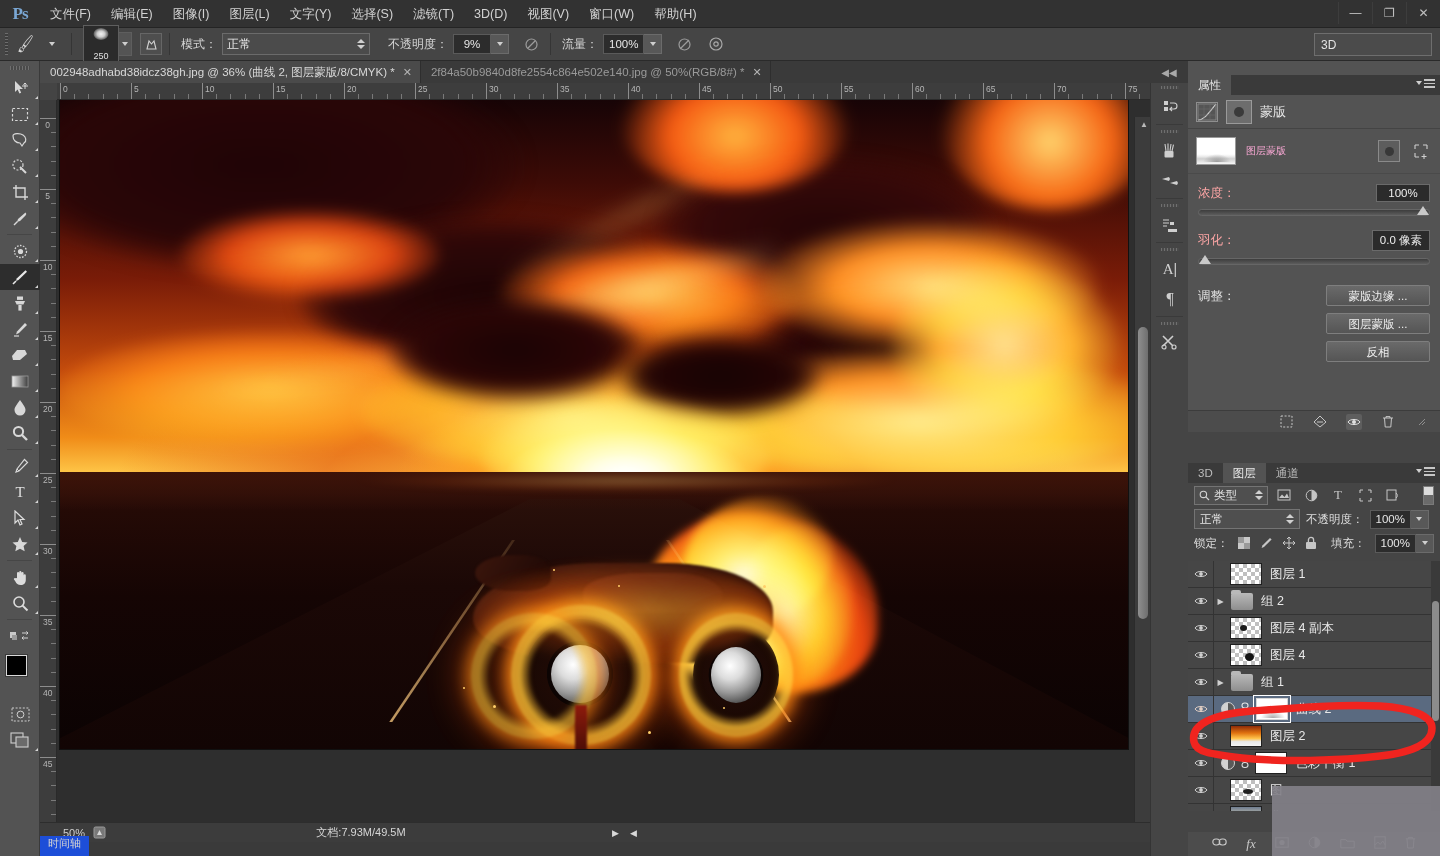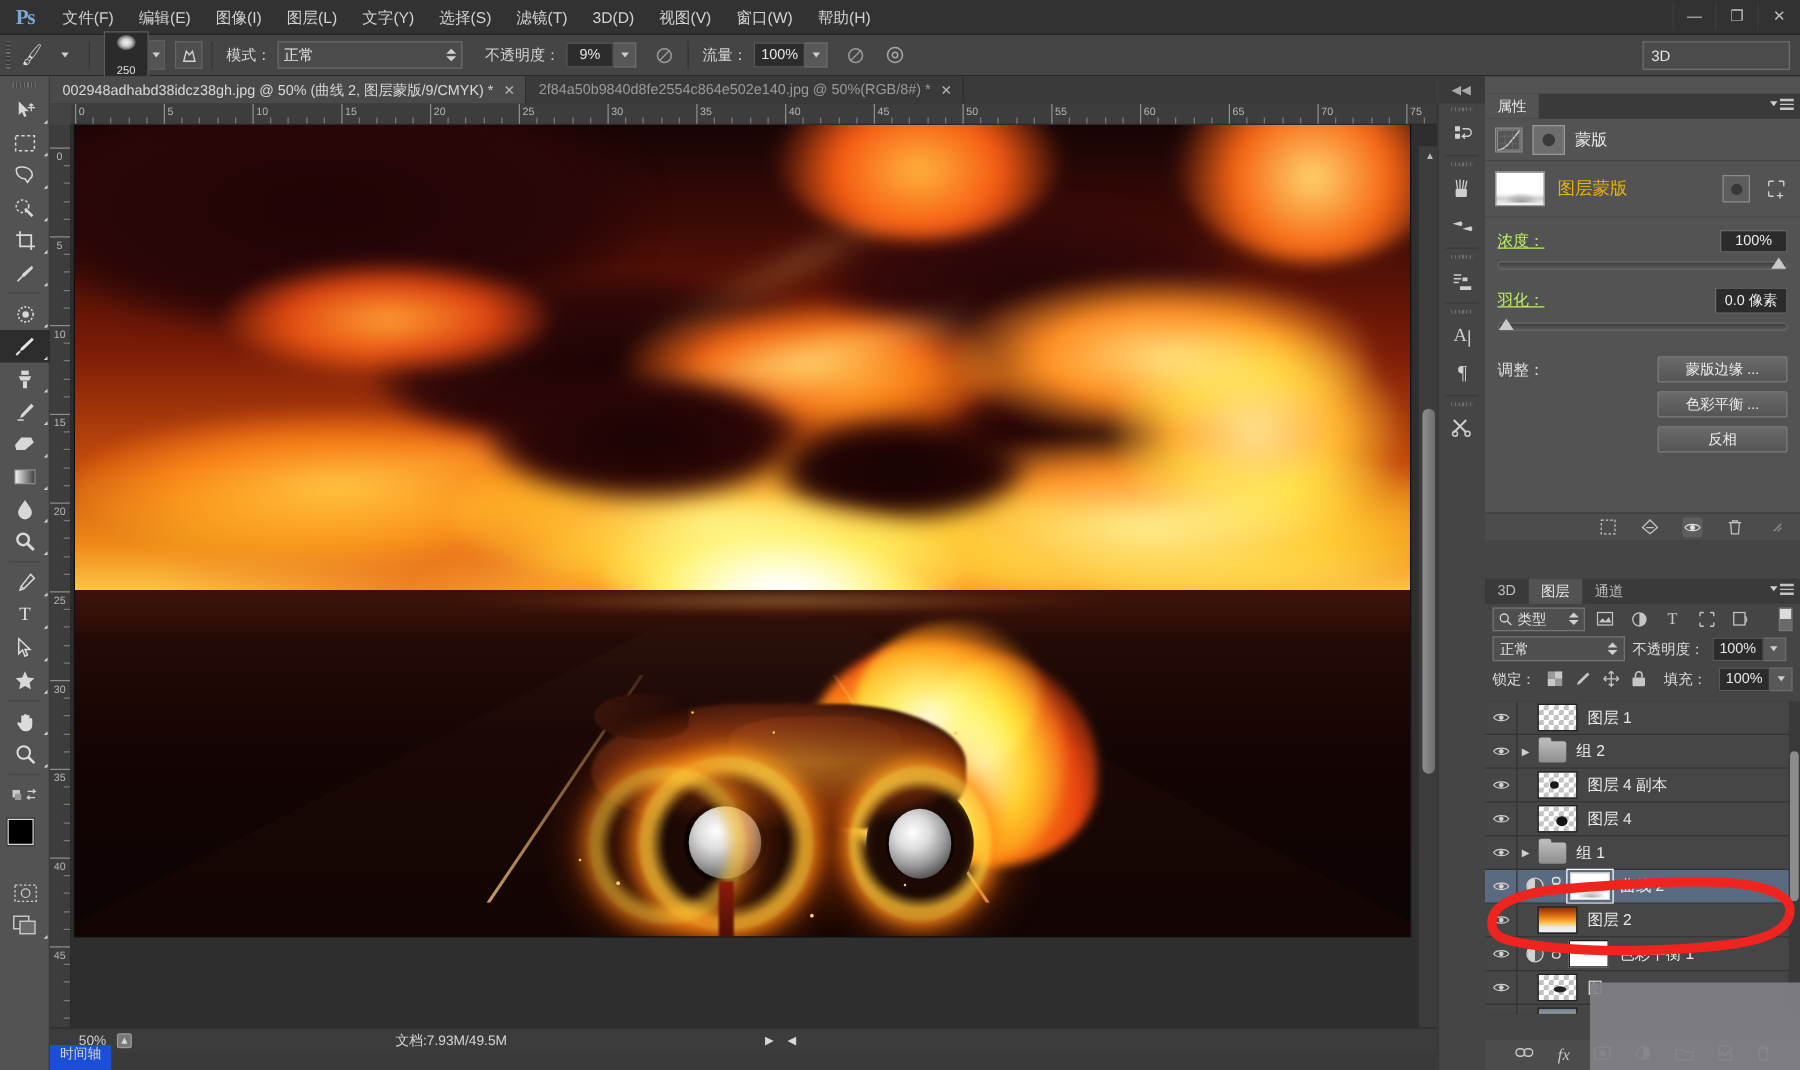--- a/index.html
+++ b/index.html
@@ -337,31 +337,31 @@
   }
   .mask-thumb {
     width:40px;height:28px;border:1px solid #9a9a9a;
     background:linear-gradient(to bottom,#ffffff 0%,#ffffff 62%,#efefef 70%,#cfcfcf 80%,#f6f6f6 100%);
     position:relative; overflow:hidden;
   }
   .mask-thumb .smudge {
     position:absolute; left:6px; bottom:2px; width:28px;height:8px;
     background:radial-gradient(ellipse at 50% 100%, #9a9a9a, rgba(255,255,255,0) 70%);
   }
-  .mask-label { font-size:14px; color:#eab308; flex:1; }
+  .mask-label { font-size:10px; color:#f9a8d4; flex:1; }
   .mini-btn {
     width:22px;height:22px;background:#5d5d5d;border:1px solid #8a8a8a;
     display:flex;align-items:center;justify-content:center;
   }
   .mini-btn .c { width:9px;height:9px;border-radius:50%;background:#383838; }
   .mini-btn2 { width:22px;height:22px;display:flex;align-items:center;justify-content:center;color:#cfcfcf;font-size:13px; }
 
   .slider-block { padding:10px 10px 4px 10px; }
   .sl-top { display:flex; align-items:center; }
-  .sl-label { font-size:12.5px; color:#bef264;text-decoration:underline; }
+  .sl-label { font-size:12.5px; color:#fca5a5; }
   .sl-val {
     margin-left:auto; background:#2b2b2b; border:1px solid #6a6a6a; color:#eee;
     font-size:11.5px; padding:2px 7px; min-width:54px; text-align:center;
   }
   .sl-track {
     margin-top:7px; height:7px; border-radius:4px;
     background:linear-gradient(to bottom,#3d3d3d,#5c5c5c); border:1px solid #666;
     position:relative;
   }
   .sl-knob {
@@ -576,21 +576,21 @@
     </div>
 
     <div class="mode3d">
       <span>3D</span>
       <span class="stepper"><span class="up"></span><span class="dn"></span></span>
     </div>
   </div>
 
   <div class="tabbar">
     <div class="doctab">
-      <span>002948adhabd38idcz38gh.jpg @ 50% (曲线 2, 图层蒙版/9/CMYK) *</span>
+      <span>002948adhabd38idcz38gh.jpg @ 36% (曲线 2, 图层蒙版/8/CMYK) *</span>
       <span class="x">✕</span>
     </div>
     <div class="doctab inactive">
       <span>2f84a50b9840d8fe2554c864e502e140.jpg @ 50%(RGB/8#) *</span>
       <span class="x">✕</span>
     </div>
   </div>
   <div class="tab-collapse">◀◀</div>
 
   <div class="toolbar">
@@ -1165,21 +1165,21 @@
         </div>
         <div class="sl-track">
           <span class="sl-knob" style="left:0px;"></span>
         </div>
       </div>
 
       <div class="adj-block">
         <div class="adj-label">调整：</div>
         <div class="adj-btns">
           <div class="pbtn">蒙版边缘 ...</div>
-          <div class="pbtn">色彩平衡 ...</div>
+          <div class="pbtn">图层蒙版 ...</div>
           <div class="pbtn">反相</div>
         </div>
       </div>
 
       <div style="height:38px;"></div>
 
       <div class="prop-footer">
         <span class="pf-ico">
           <svg width="13" height="13" viewBox="0 0 13 13">
               <rect x="1" y="1" width="11" height="11" fill="none" stroke="#c6c6c6" stroke-width="1" stroke-dasharray="2 1.6"></rect>

